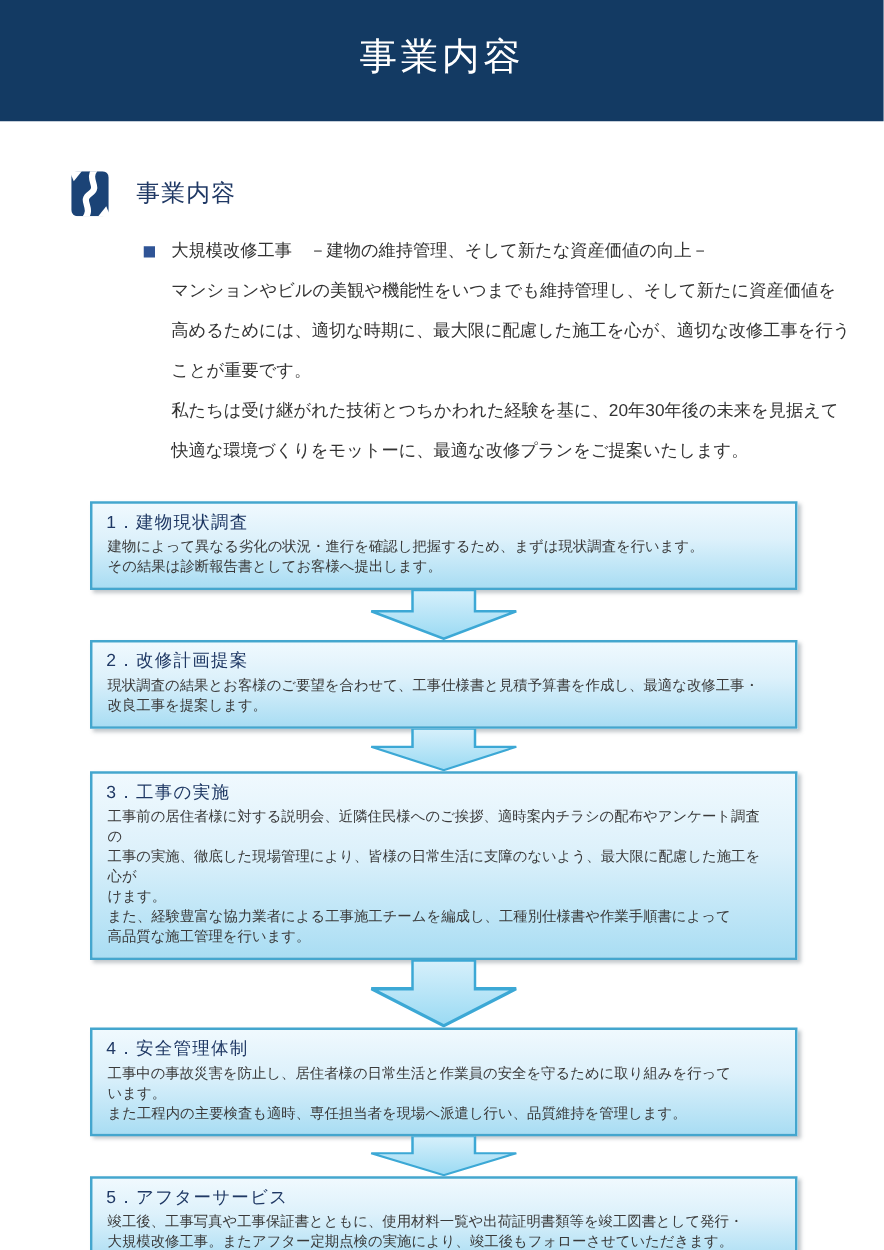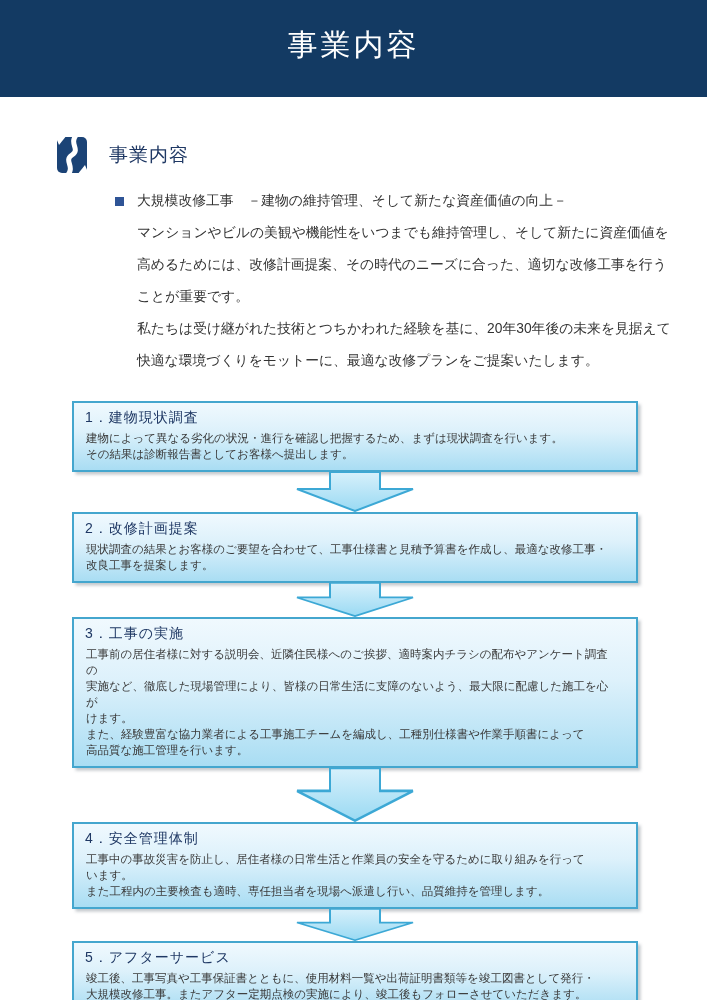--- a/index.html
+++ b/index.html
@@ -74,21 +74,21 @@
   <h2>事業内容</h2>
 </div>
 
 <div class="intro">
   <div class="bullet-row">
     <span class="bullet-sq"></span>
     <span>大規模改修工事　－建物の維持管理、そして新たな資産価値の向上－</span>
   </div>
   <div class="intro-lines">
     <div>マンションやビルの美観や機能性をいつまでも維持管理し、そして新たに資産価値を</div>
-    <div>高めるためには、改修計画提案、その時代のニーズに合った、適切な改修工事を行う</div>
+    <div>高めるためには、適切な時期に、最大限に配慮した施工を心が、適切な改修工事を行う</div>
     <div>ことが重要です。</div>
     <div>私たちは受け継がれた技術とつちかわれた経験を基に、20年30年後の未来を見据えて</div>
     <div>快適な環境づくりをモットーに、最適な改修プランをご提案いたします。</div>
   </div>
 </div>
 
 <div class="flow">
 
   <div class="step-box">
     <div class="step-title">1．建物現状調査</div>
@@ -112,21 +112,21 @@
 改良工事を提案します。</div>
   </div>
 
   <svg class="flow-arrow" width="122" height="34" viewBox="0 0 122 40" preserveAspectRatio="none" xmlns="http://www.w3.org/2000/svg">
     <polygon points="36,0 86,0 86,17 119,17 61,39 3,17 36,17" fill="url(#arrowGrad)" stroke="#3ca8d5" stroke-width="2"></polygon>
   </svg>
 
   <div class="step-box">
     <div class="step-title">3．工事の実施</div>
     <div class="step-body">工事前の居住者様に対する説明会、近隣住民様へのご挨拶、適時案内チラシの配布やアンケート調査の
-実施など、徹底した現場管理により、皆様の日常生活に支障のないよう、最大限に配慮した施工を心が
+工事の実施、徹底した現場管理により、皆様の日常生活に支障のないよう、最大限に配慮した施工を心が
 けます。
 また、経験豊富な協力業者による工事施工チームを編成し、工種別仕様書や作業手順書によって
 高品質な施工管理を行います。</div>
   </div>
 
   <svg class="flow-arrow" width="122" height="54" viewBox="0 0 122 40" preserveAspectRatio="none" xmlns="http://www.w3.org/2000/svg">
     <polygon points="36,0 86,0 86,17 119,17 61,39 3,17 36,17" fill="url(#arrowGrad)" stroke="#3ca8d5" stroke-width="2"></polygon>
   </svg>
 
   <div class="step-box">

